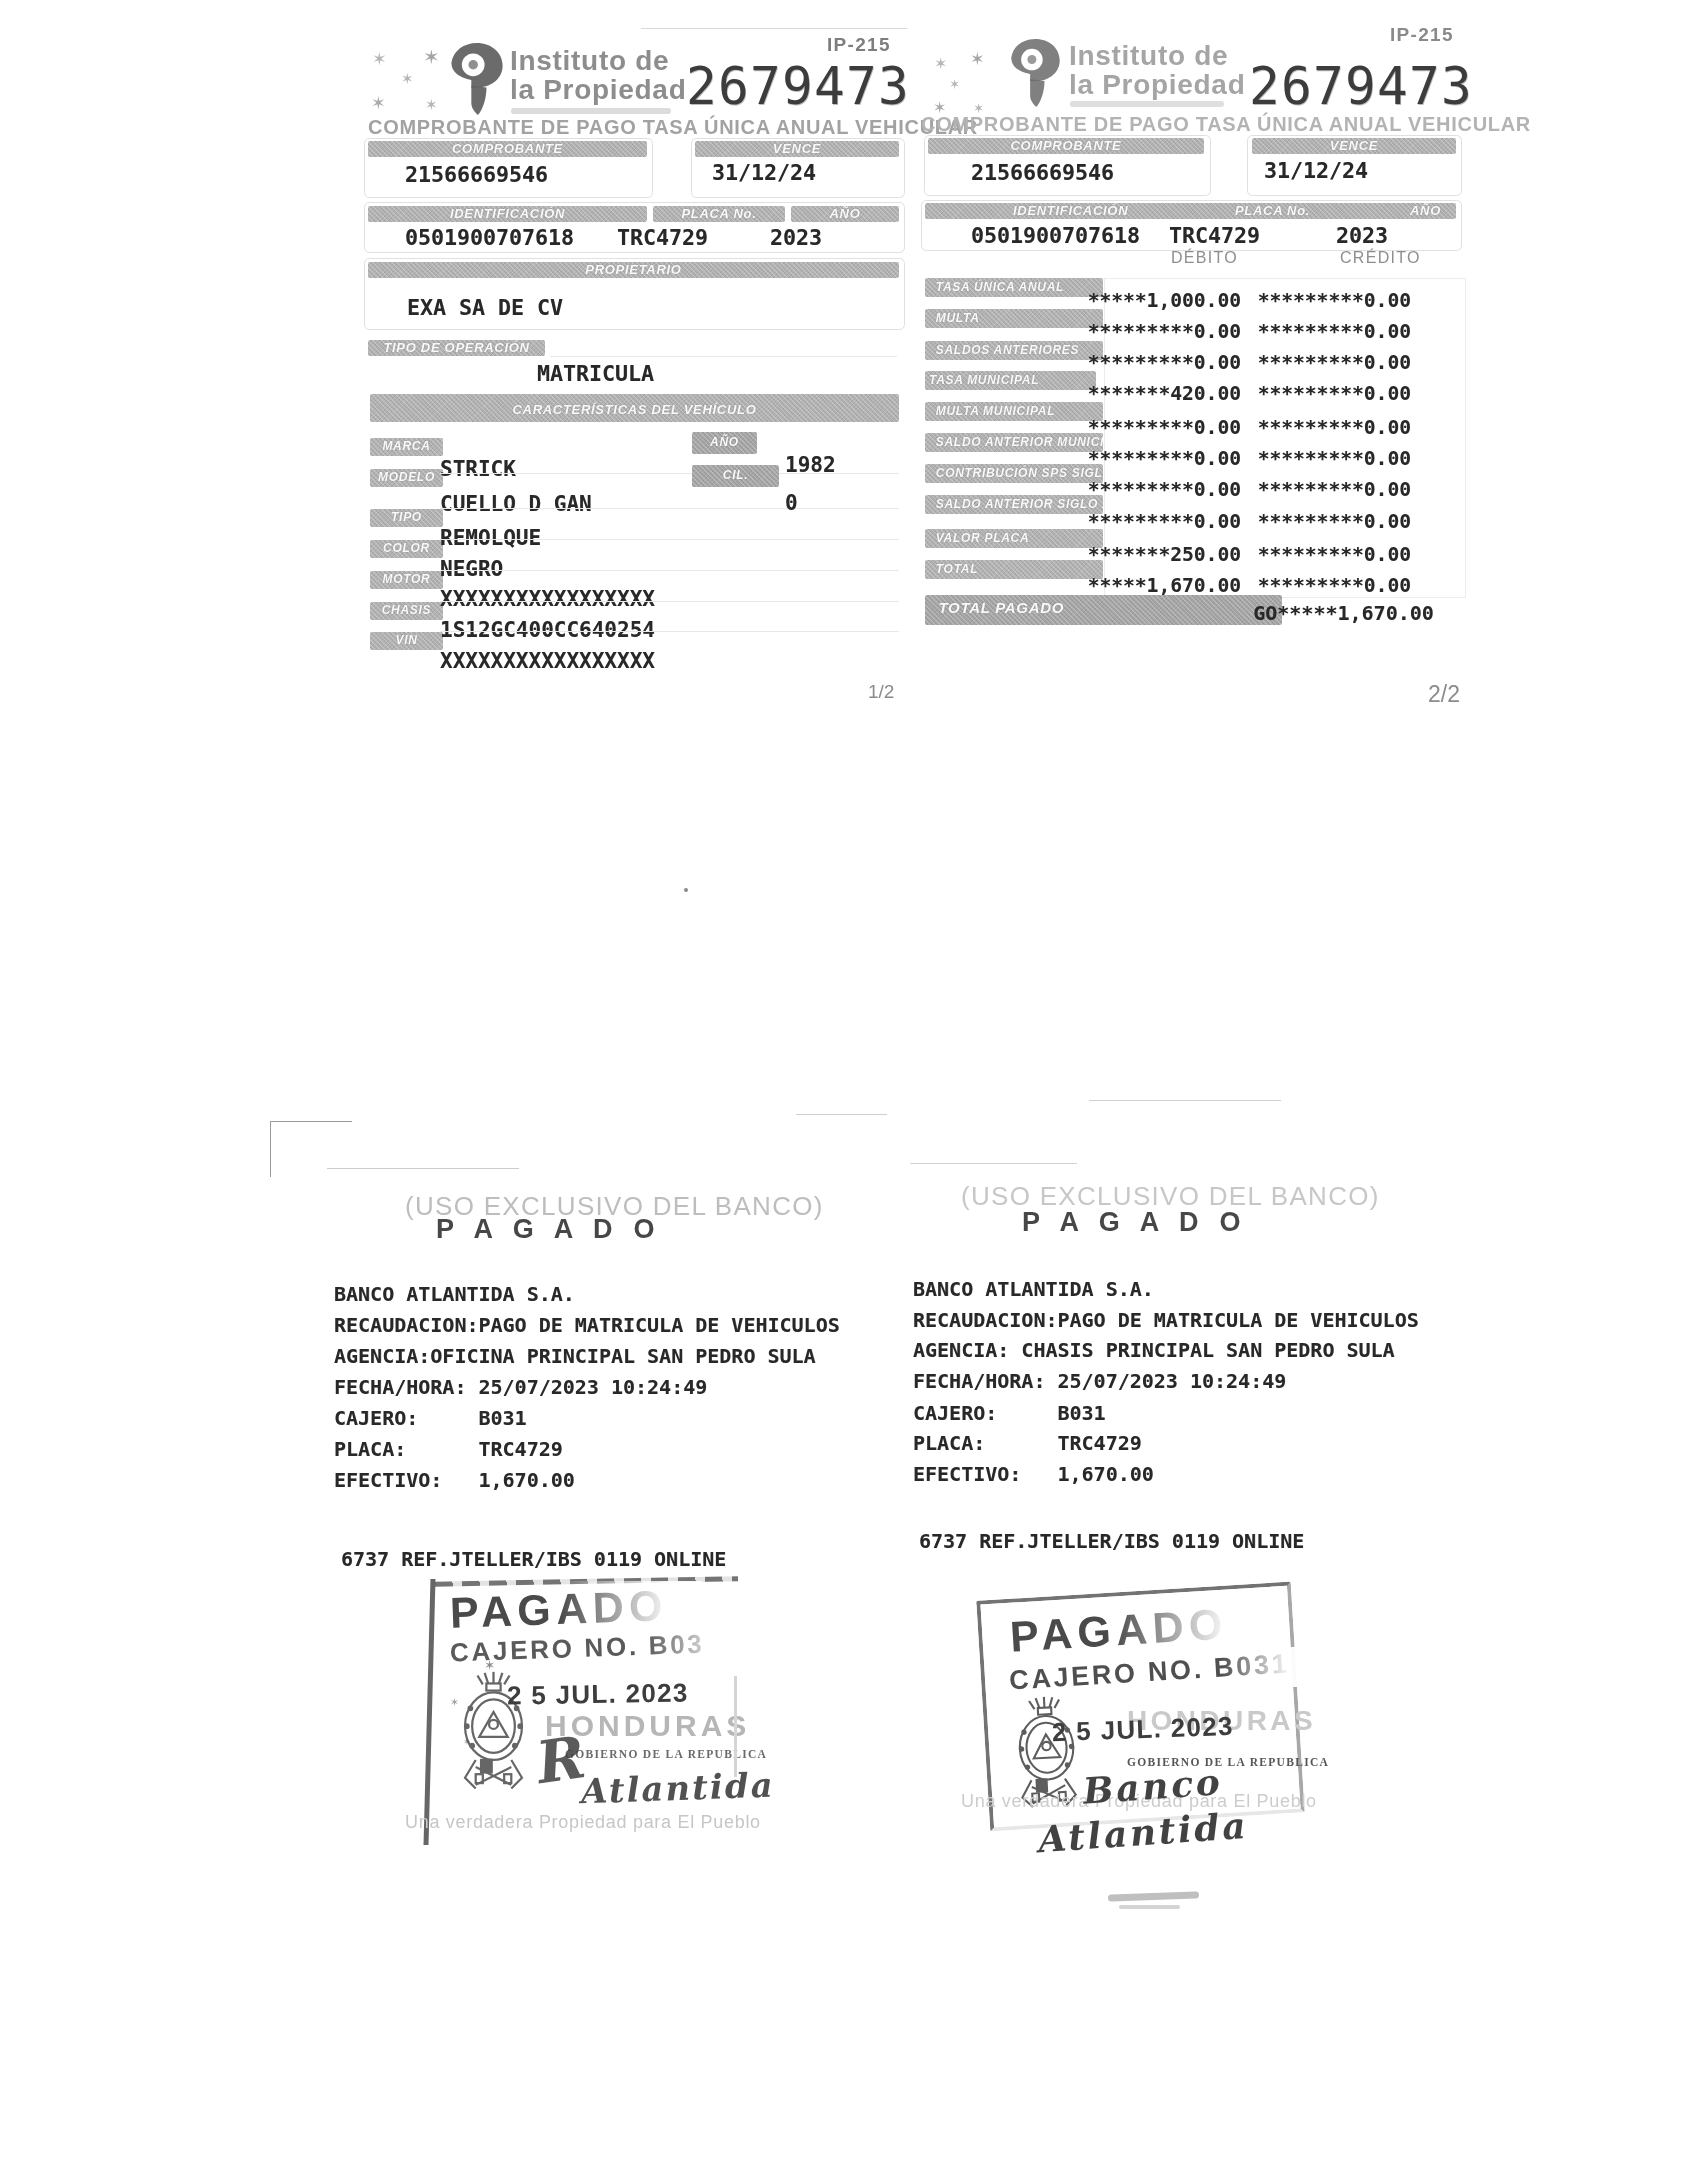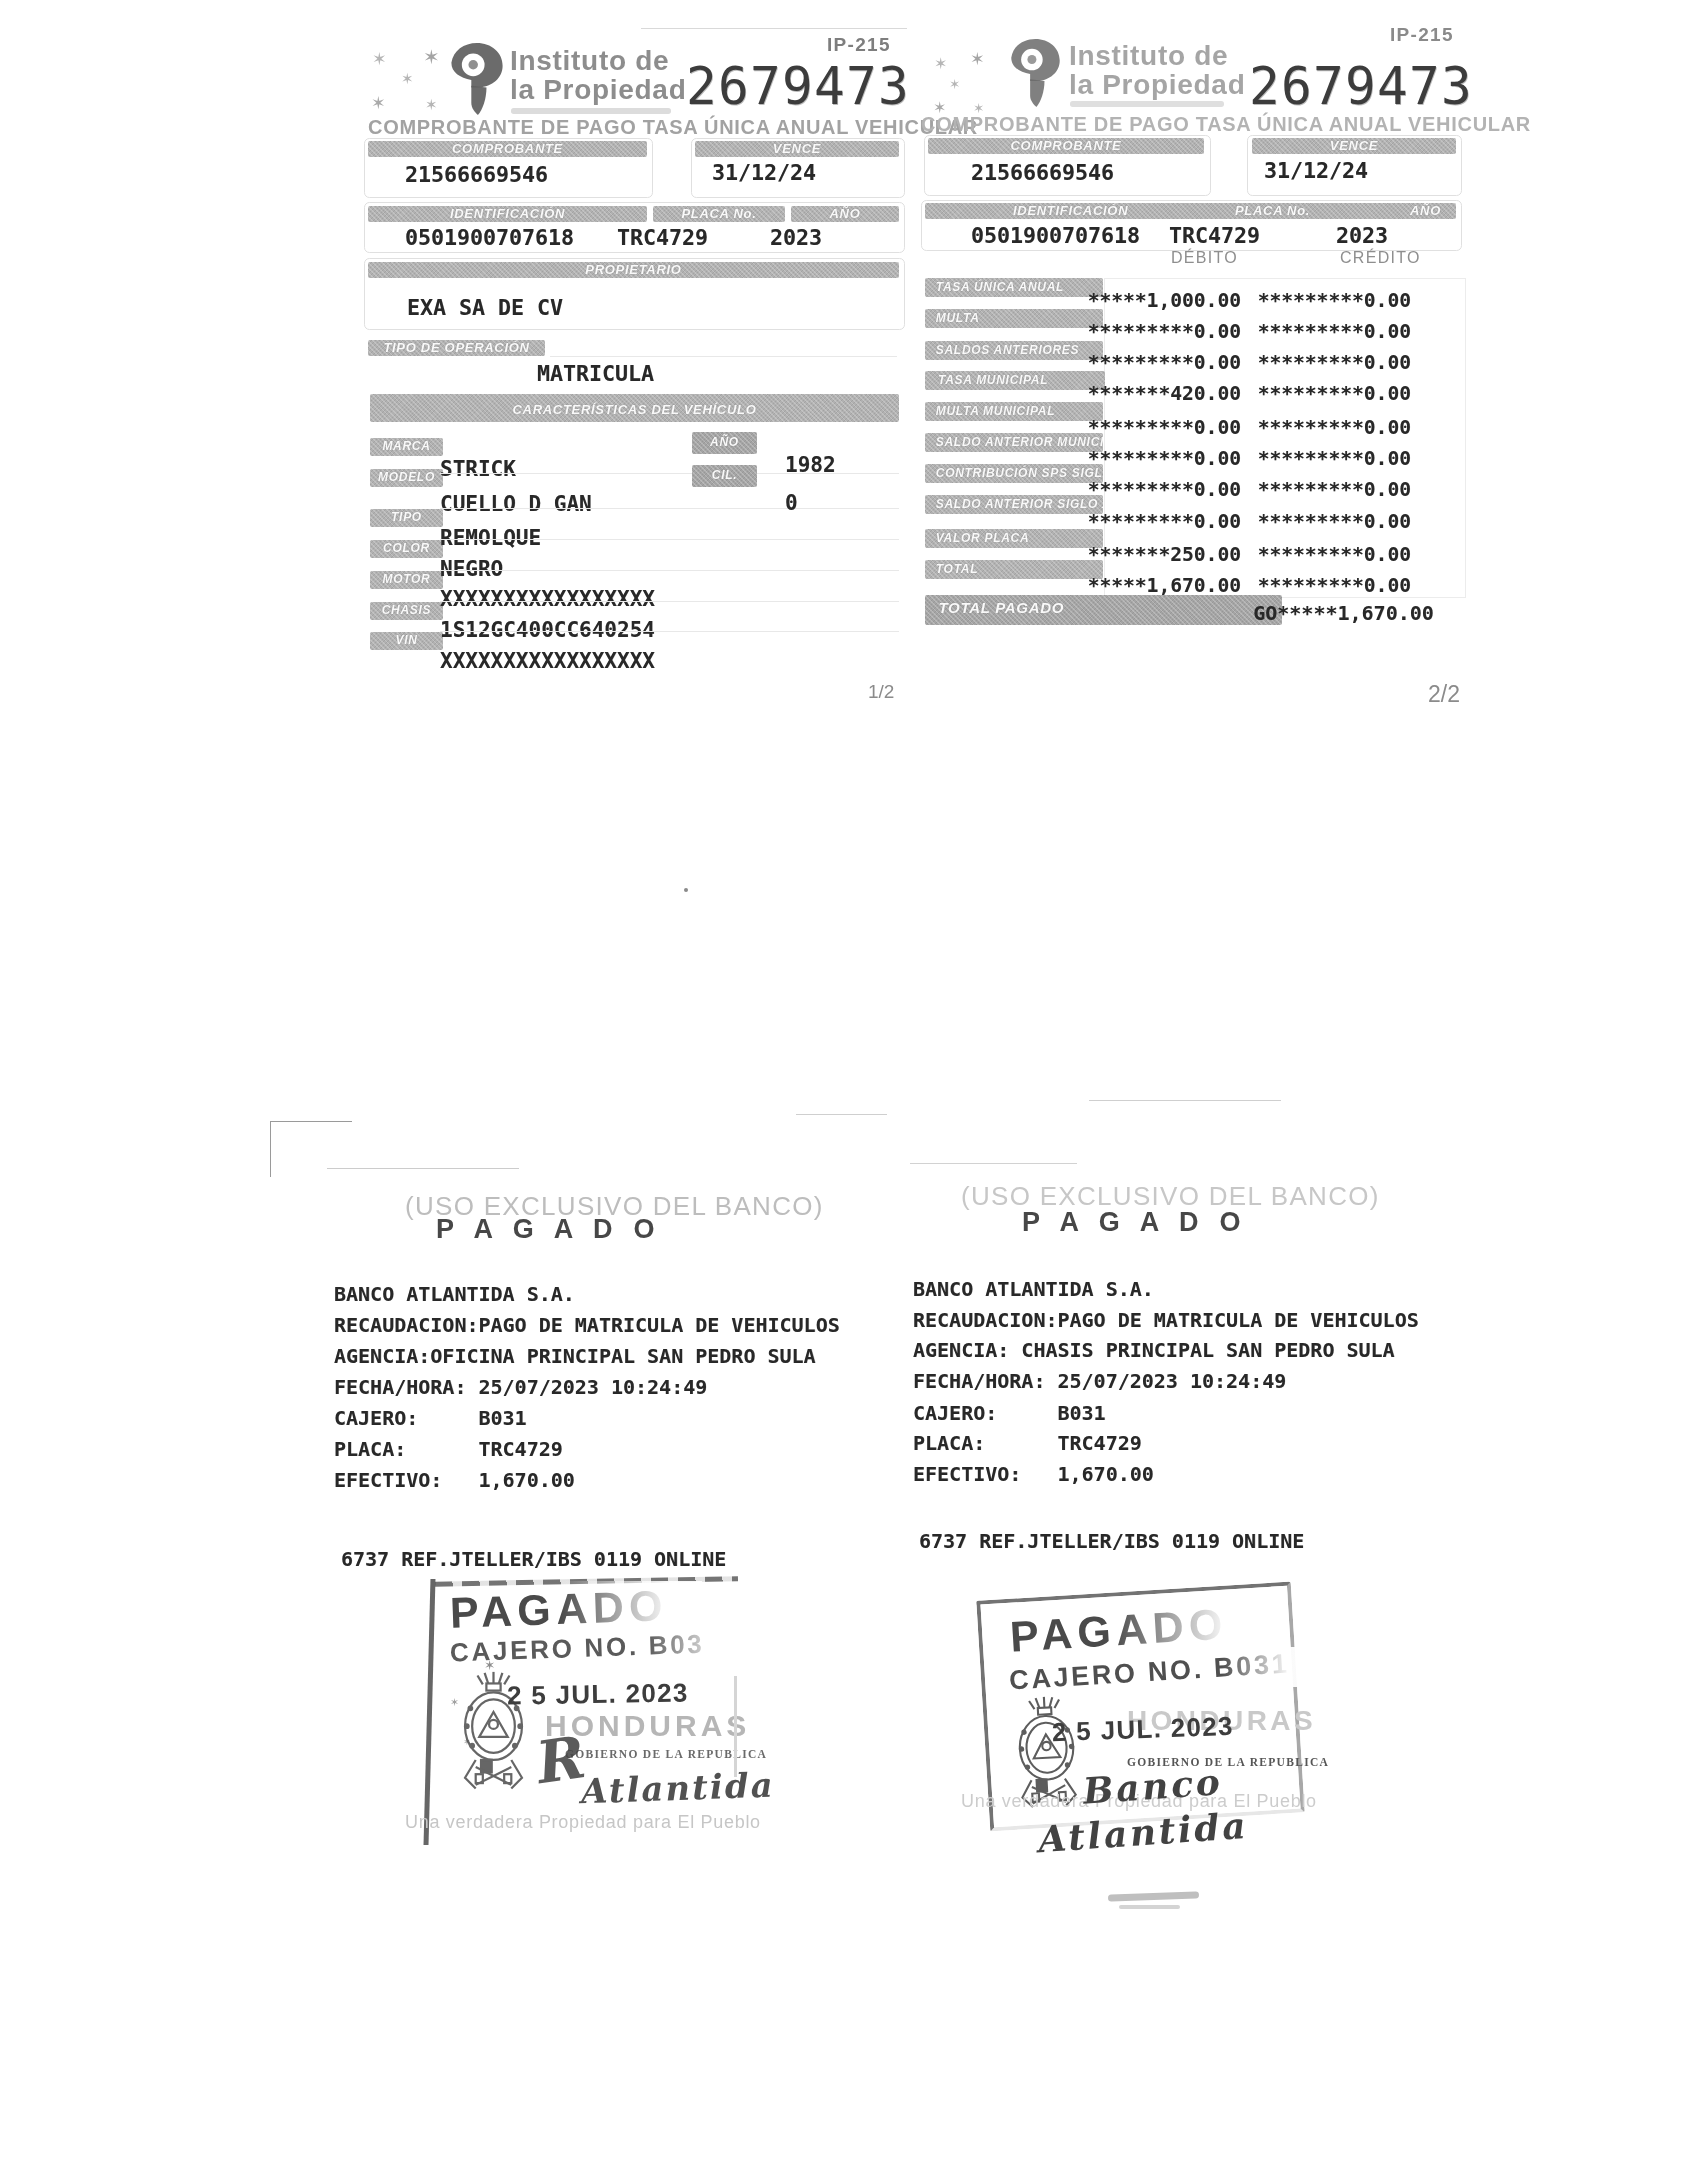--- a/index.html
+++ b/index.html
@@ -103,21 +103,21 @@
 
   <div class="abs hairline" style="left:440px;top:473px;width:459px;"></div>
   <div class="abs hairline" style="left:440px;top:508px;width:459px;"></div>
   <div class="abs hairline" style="left:440px;top:539px;width:459px;"></div>
   <div class="abs hairline" style="left:440px;top:570px;width:459px;"></div>
   <div class="abs hairline" style="left:440px;top:601px;width:459px;"></div>
   <div class="abs hairline" style="left:440px;top:631px;width:459px;"></div>
 
   <div class="abs bar bar-dark bar-label" style="left:692px;top:432px;width:65px;height:21.6px;line-height:21.6px;font-size:12px;">AÑO</div>
   <div class="abs mono" style="left:785px;top:453px;font-size:21px;">1982</div>
-  <div class="abs bar bar-dark bar-label" style="left:692px;top:465px;width:65px;height:21.6px;line-height:21.6px;font-size:12px;">CIL.</div>
+  <div class="abs bar bar-dark bar-label" style="left:692px;top:465px;width:87px;height:21.6px;line-height:21.6px;font-size:12px;">CIL.</div>
   <div class="abs mono" style="left:785px;top:491px;font-size:21px;">0</div>
 
   <div class="abs" style="left:868px;top:681px;font-size:19px;color:#8b8b8b;">1/2</div>
 
   <div class="abs star" style="left:934px;top:54px;font-size:16px;">✶</div>
   <div class="abs star" style="left:970px;top:49px;font-size:17.5px;color:#a4a4a4;">✶</div>
   <div class="abs star" style="left:949px;top:76px;font-size:13.5px;">✶</div>
   <div class="abs star" style="left:933px;top:98px;font-size:16px;color:#a9a9a9;">✶</div>
   <div class="abs star" style="left:973px;top:100px;font-size:13.5px;">✶</div>
 
@@ -154,21 +154,21 @@
   <div class="abs mono" style="left:1336px;top:223px;font-size:21.6px;">2023</div>
 
   <div class="abs" style="left:1171px;top:249px;font-size:16px;color:#8e8e8e;letter-spacing:1.3px;">DÉBITO</div>
   <div class="abs" style="left:1340px;top:249px;font-size:16px;color:#8e8e8e;letter-spacing:1.3px;">CRÉDITO</div>
 
   <div class="abs" style="left:1104px;top:278px;width:360px;height:318px;border:0.7px solid #ececec;"></div>
 
   <div class="abs bar bar-label" style="left:925px;top:278px;width:178px;height:19px;line-height:19px;font-size:12px;text-align:left;padding-left:10.8px;width:167px;">TASA ÚNICA ANUAL</div>
   <div class="abs bar bar-label" style="left:925px;top:309px;width:167px;height:19px;line-height:19px;font-size:12px;text-align:left;padding-left:10.8px;">MULTA</div>
   <div class="abs bar bar-label" style="left:925px;top:341px;width:167px;height:19px;line-height:19px;font-size:12px;text-align:left;padding-left:10.8px;">SALDOS ANTERIORES</div>
-  <div class="abs bar bar-label" style="left:925px;top:371px;width:167px;height:19px;line-height:19px;font-size:12px;text-align:left;padding-left:13px;">TASA MUNICIPAL</div>
+  <div class="abs bar bar-label" style="left:925px;top:371px;width:167px;height:19px;line-height:19px;font-size:12px;text-align:left;padding-left:4px;">TASA MUNICIPAL</div>
   <div class="abs bar bar-label" style="left:925px;top:402px;width:167px;height:19px;line-height:19px;font-size:12px;text-align:left;padding-left:10.8px;">MULTA MUNICIPAL</div>
   <div class="abs bar bar-label" style="left:925px;top:433px;width:167px;height:19px;line-height:19px;font-size:12px;text-align:left;padding-left:10.8px;">SALDO ANTERIOR MUNICIPAL</div>
   <div class="abs bar bar-label" style="left:925px;top:464px;width:167px;height:19px;line-height:19px;font-size:12px;text-align:left;padding-left:10.8px;">CONTRIBUCIÓN SPS SIGLO XXI</div>
   <div class="abs bar bar-label" style="left:925px;top:495px;width:167px;height:19px;line-height:19px;font-size:12px;text-align:left;padding-left:10.8px;">SALDO ANTERIOR SIGLO XXI</div>
   <div class="abs bar bar-label" style="left:925px;top:529px;width:167px;height:19px;line-height:19px;font-size:12px;text-align:left;padding-left:10.8px;">VALOR PLACA</div>
   <div class="abs bar bar-label" style="left:925px;top:560px;width:167px;height:19px;line-height:19px;font-size:12px;text-align:left;padding-left:10.8px;">TOTAL</div>
 
   <div class="abs mono" style="left:1079px;top:289px;width:162px;font-size:19.6px;text-align:right;">*****1,000.00</div>
   <div class="abs mono" style="left:1079px;top:320px;width:162px;font-size:19.6px;text-align:right;">*********0.00</div>
   <div class="abs mono" style="left:1079px;top:351px;width:162px;font-size:19.6px;text-align:right;">*********0.00</div>

